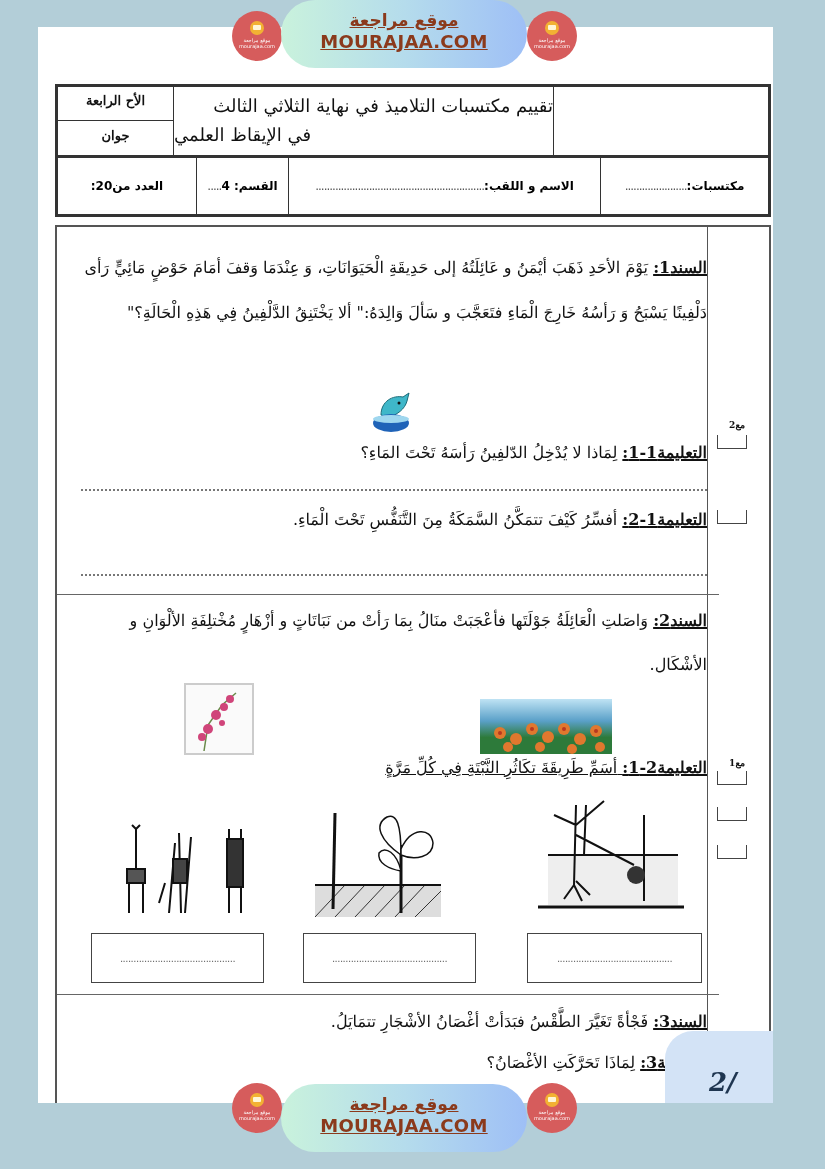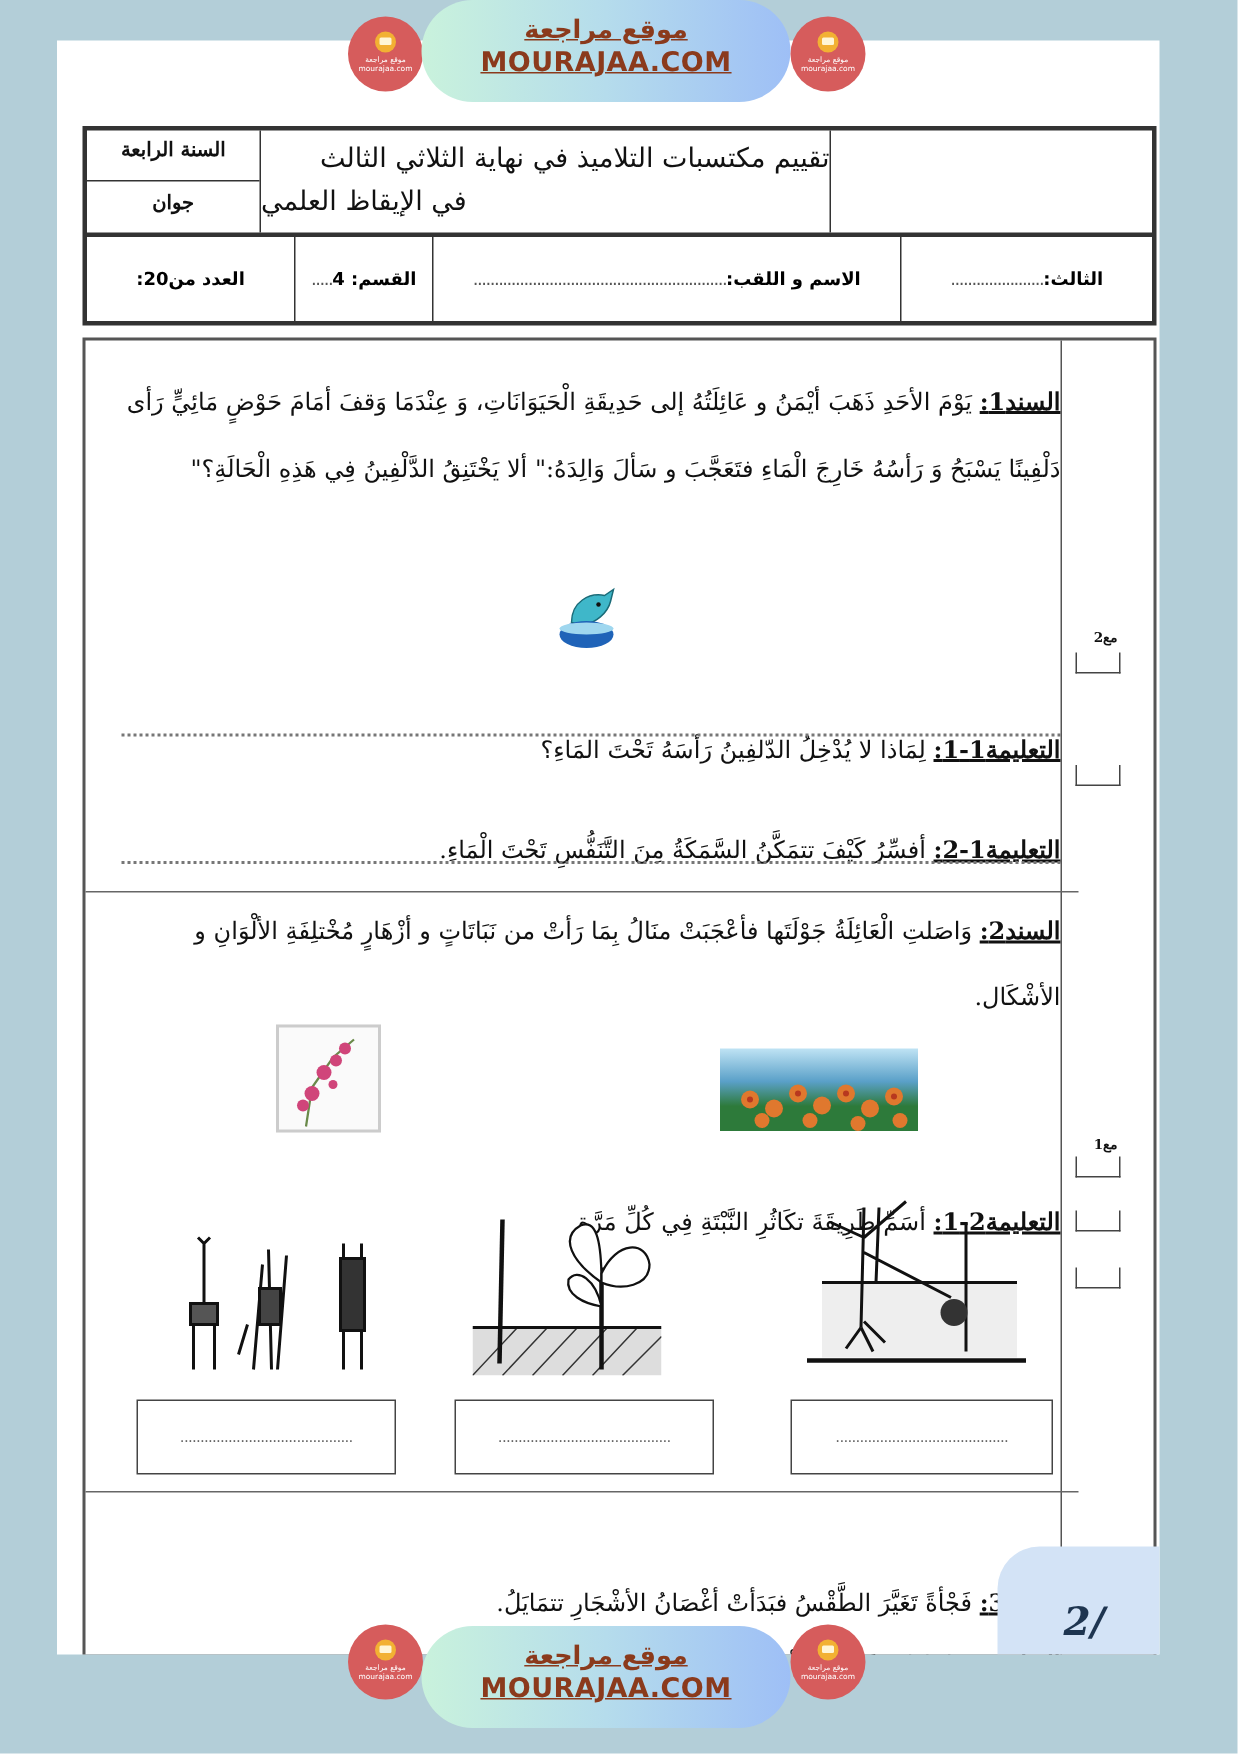--- a/index.html
+++ b/index.html
@@ -40,21 +40,21 @@
   .hdr-bot .hdr-cell { display:flex; align-items:center; justify-content:center; font-size:12px; font-weight:bold; direction:rtl; }
   .dots { color:#555; font-weight:normal; letter-spacing:-1px; }
 
   
   .main { position:absolute; left:17px; top:198px; width:716px; height:880px; border:2px solid #555; box-sizing:border-box; }
   .score-col { position:absolute; right:12px; top:0; width:50px; height:100%; border-left:1.5px solid #555; box-sizing:border-box; }
   .section { position:absolute; left:0; right:50px; border-bottom:1.5px solid #666; box-sizing:border-box; }
   .rt { direction:rtl; text-align:right; font-family:"DejaVu Serif", serif; color:#111; }
   .para { font-size:16px; line-height:45px; padding:0 12px 0 18px; }
   .lbl { font-weight:bold; text-decoration:underline; text-decoration-thickness:2px; }
-  .q { font-size:16px; line-height:26px; padding-right:12px;margin-top:47px; }
+  .q { font-size:16px; line-height:26px; padding-right:12px; }
   .dotline { position:absolute; left:24px; right:12px; border-top:2px dotted #777; }
   .sbox { position:absolute; right:10px; width:28px; height:13px; border:1px solid #444; border-top:none; }
   .mark { position:absolute; right:12px; font-size:9px; font-weight:bold; }
   .ansbox { position:absolute; width:160px; height:50px; border:1.5px solid #444; box-sizing:border-box; display:flex; align-items:center; justify-content:center; }
   .ansbox span { color:#666; font-size:10px; letter-spacing:-0.5px; }
   .img { position:absolute; }
   .sticker { position:absolute; right:0; bottom:0; width:108px; height:72px; background:#d3e3f6; border-top-left-radius:28px; z-index:4; }
   .sticker span { position:absolute; left:44px; top:36px; font-size:26px; font-style:italic; font-weight:bold; color:#1e3550; font-family:"DejaVu Serif", serif; }
 </style>
 </head>
@@ -73,21 +73,21 @@
   <span class="book"></span>
   <span class="txt">موقع مراجعة</span>
   <span class="txt">mourajaa.com</span>
 </div>
 
 <div class="page">
 
   <div class="hdr">
     <div class="hdr-top">
       <div class="hdr-cell" style="width:115px;border-left:none;display:flex;flex-direction:column;">
-        <div class="rt" style="height:33px;border-bottom:1.5px solid #333;text-align:center;font-size:13px;font-weight:bold;line-height:28px;">السنة الرابعة</div>
+        <div class="rt" style="height:33px;border-bottom:1.5px solid #333;text-align:center;font-size:13px;font-weight:bold;line-height:28px;">الأح الرابعة</div>
         <div class="rt" style="text-align:center;font-size:13px;font-weight:bold;line-height:30px;">جوان</div>
       </div>
       <div class="hdr-cell" style="width:380px;text-align:center;">
         <div class="rt" style="text-align:right;font-size:18px;line-height:30px;margin-top:4px;">تقييم مكتسبات التلاميذ في نهاية الثلاثي الثالث</div>
         <div class="rt" style="text-align:left;font-size:18px;line-height:28px;">في الإيقاظ العلمي</div>
       </div>
       <div class="hdr-cell" style="flex:1;"></div>
     </div>
     <div class="hdr-bot">
       <div class="hdr-cell" style="width:138px;border-left:none;">
@@ -95,21 +95,21 @@
       </div>
       <div class="hdr-cell" style="width:92px;">
         <span>القسم: 4</span>
           <span class="dots">.....</span>
       </div>
       <div class="hdr-cell" style="width:312px;">
         <span>الاسم و اللقب:</span>
           <span class="dots">............................................................</span>
       </div>
       <div class="hdr-cell" style="flex:1;">
-        <span>الثالث:</span>
+        <span>مكتسبات:</span>
           <span class="dots">......................</span>
       </div>
     </div>
   </div>
 
   <div class="main">
     <div class="score-col">
       <div class="mark rt" style="top:193px;">مع2</div>
       <div class="sbox" style="top:208px;"></div>
       <div class="sbox" style="top:283px;"></div>
@@ -178,21 +178,21 @@
               <circle cx="120" cy="48" r="5"></circle>
             </g>
           <g fill="#b8381f">
               <circle cx="20" cy="34" r="2"></circle>
               <circle cx="52" cy="30" r="2"></circle>
               <circle cx="84" cy="30" r="2"></circle>
               <circle cx="116" cy="32" r="2"></circle>
             </g>
         </svg>
       </div>
-      <div class="rt q" style="position:absolute;right:0;top:160px;">
+      <div class="rt q" style="position:absolute;right:0;top:160px;text-decoration:underline;">
         <span class="lbl">التعليمة2-1:</span>
         <span>أسَمِّ طَرِيقَةَ تكَاثُرِ النَّبْتَةِ فِي كُلِّ مَرَّةٍ</span>
       </div>
 
       <div class="img" style="left:62px;top:228px;width:130px;height:92px;">
         <svg width="130" height="92" viewBox="0 0 130 92">
           <g stroke="#111" fill="none" stroke-width="2">
             <path d="M10 90 L10 52 M24 90 L24 52"></path>
               <rect x="8" y="46" width="18" height="14" fill="#555"></rect>
             <path d="M17 46 L17 6 M17 6 L13 2 M17 6 L21 2"></path>

